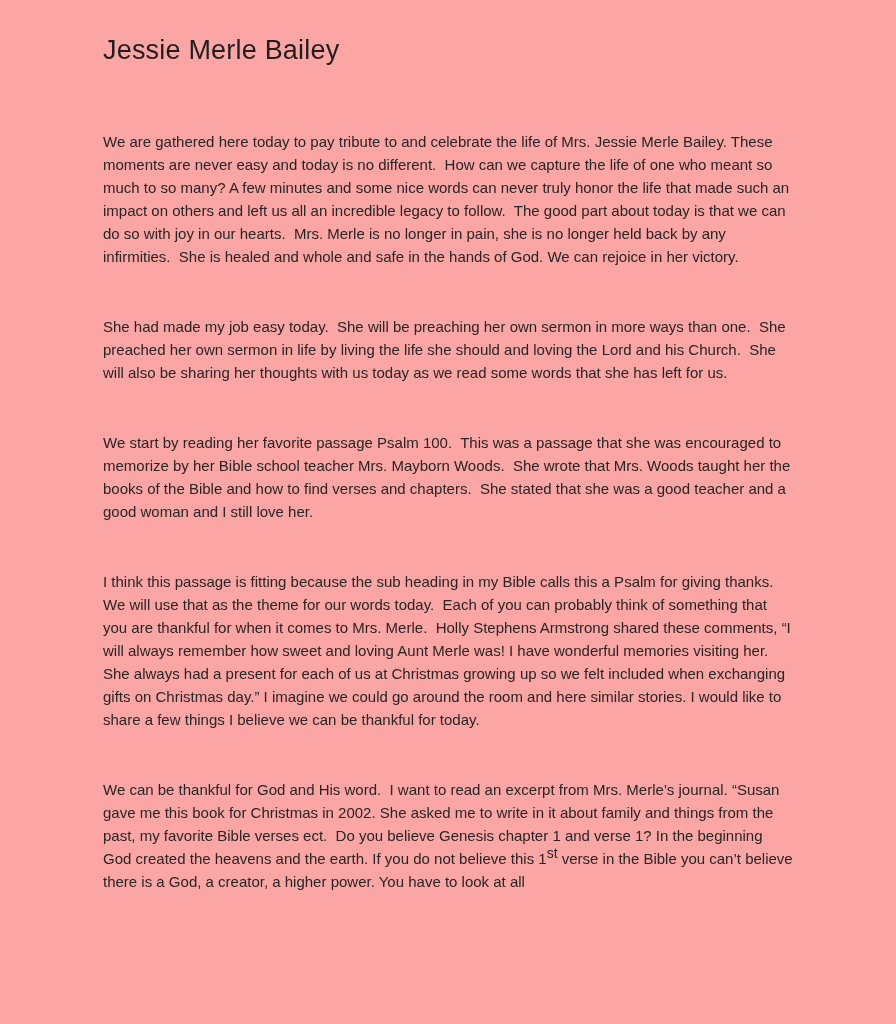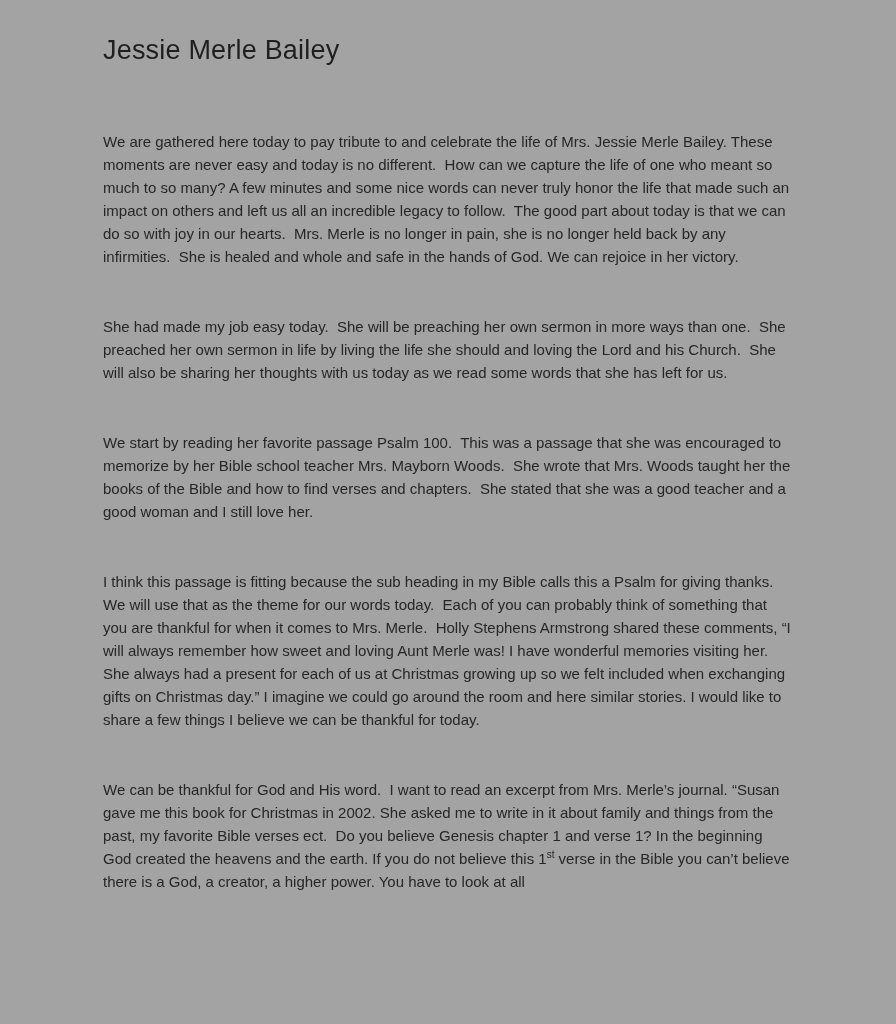--- a/index.html
+++ b/index.html
@@ -4,21 +4,21 @@
 <style>
   * { margin: 0; padding: 0; box-sizing: border-box; }
   html, body {
     background: #ffffff;
     font-family: "Liberation Sans", "DejaVu Sans", sans-serif;
   }
   .page {
     position: relative;
     width: 896px;
     height: 1024px;
-    background: #a3a3a3;
+    background: #fca5a5;
     overflow: hidden;
   }
   .content {
     padding: 34px 103px 0 103px; 
     color: #262626;
   }
   h1.doc-title {
     font-size: 27px;
     font-weight: 400;
     line-height: 1.25;
@@ -29,21 +29,21 @@
   p.doc-para {
     font-size: 15px;
     line-height: 23px;
     color: #262626;
     margin: 0 0 47px 0;
     white-space: pre-wrap;       
     overflow-wrap: break-word;
   }
   p.doc-para:last-child { margin-bottom: 0; }
   sup.ordinal {
-    font-size: 10px;
+    font-size: 14px;
     line-height: 0;
     vertical-align: super;
   }
 </style>
 </head>
 <body>
 
 <div class="page">
   <div class="content">
 

